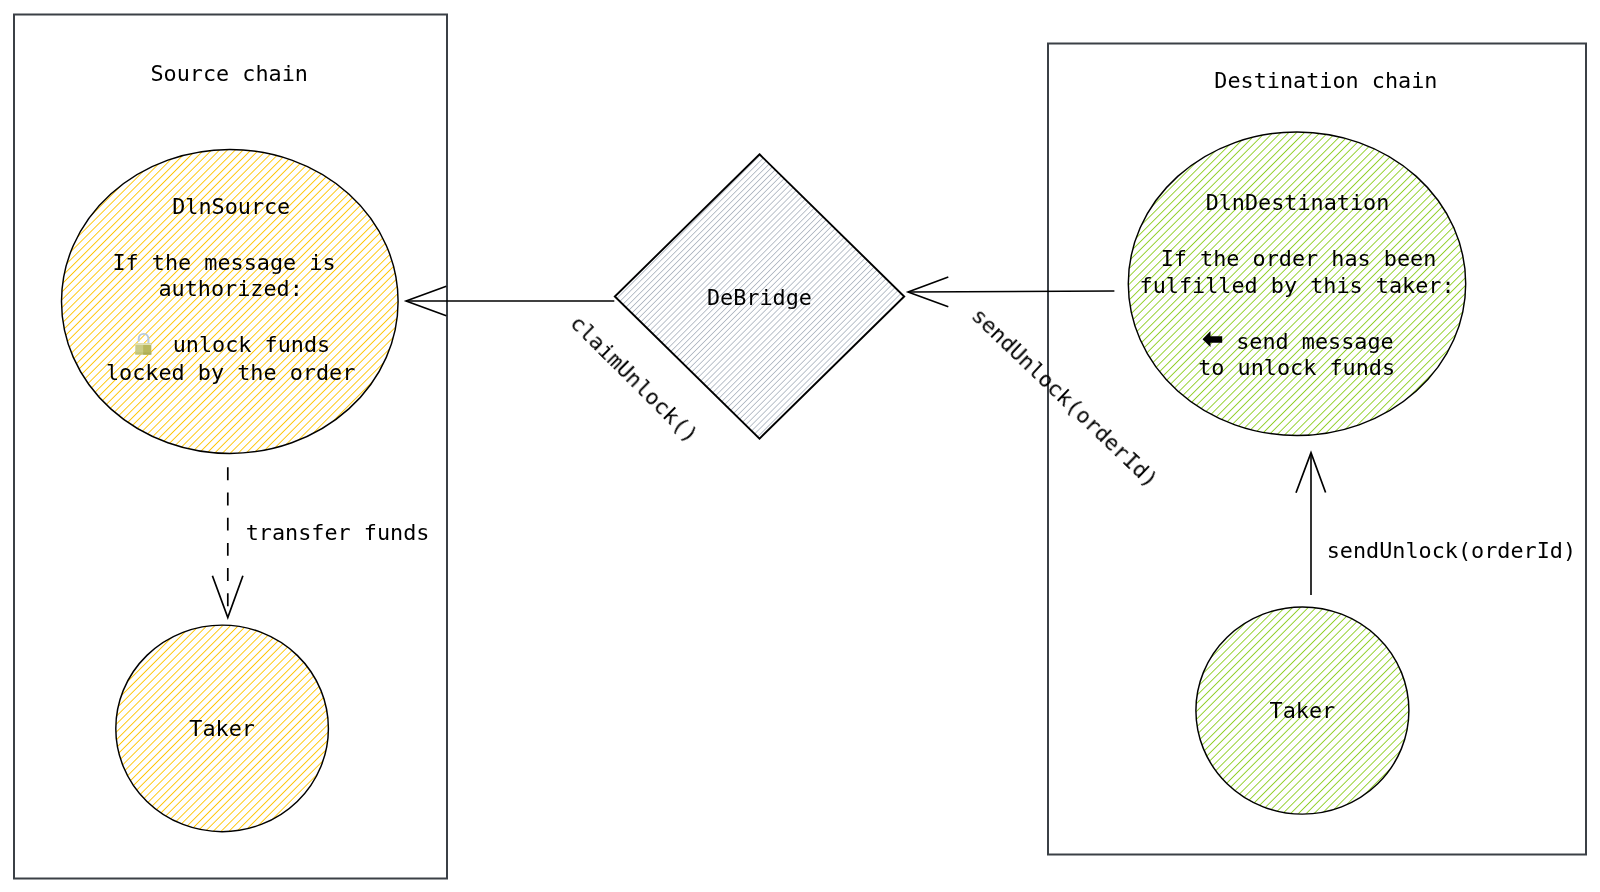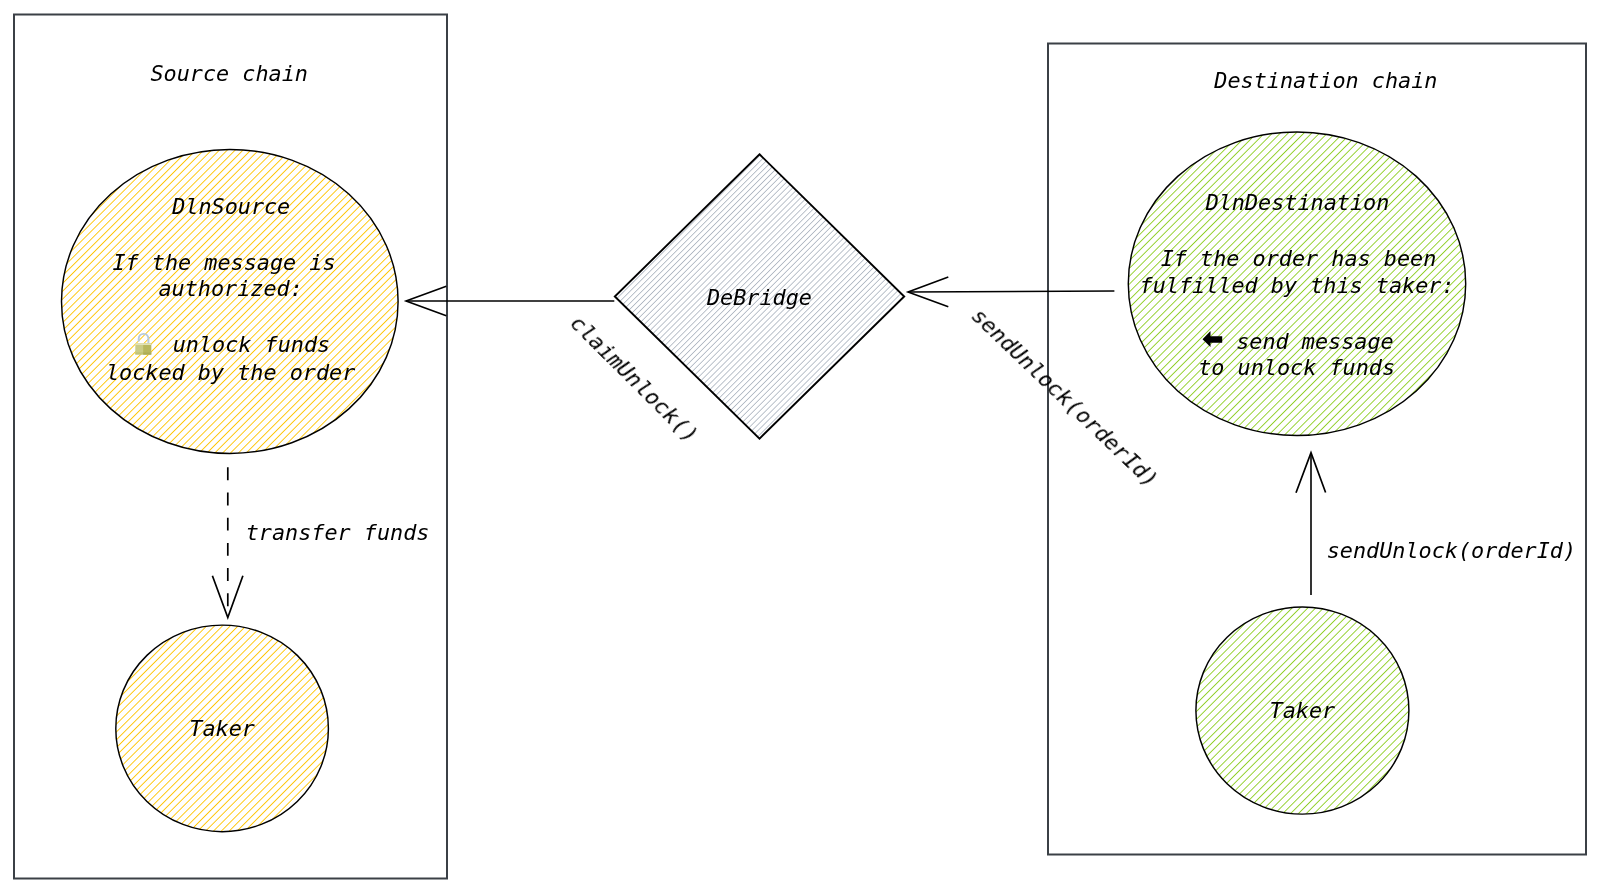--- a/index.html
+++ b/index.html
@@ -1,19 +1,19 @@
 <!DOCTYPE html>
 <html><head>
 <meta charset="utf-8">
 <title>DLN unlock flow diagram</title>
 <style>
   html,body{margin:0;padding:0;background:#ffffff;}
   body{width:1600px;height:892px;overflow:hidden;
        font-family:"DejaVu Sans Mono",monospace;}
-  #stage{position:relative;width:1300px;height:892px;font-style:italic;}
+  #stage{position:relative;width:1300px;height:892px;}
   svg#diagram{position:absolute;left:0;top:0;width:1600px;height:892px;display:block;}
   text{font-family:"DejaVu Sans Mono",monospace;fill:#000000;
        white-space:pre;
        -webkit-font-smoothing:antialiased;
        will-change:transform;}
 </style>
 </head>
 <body>
 
 <div id="stage">

